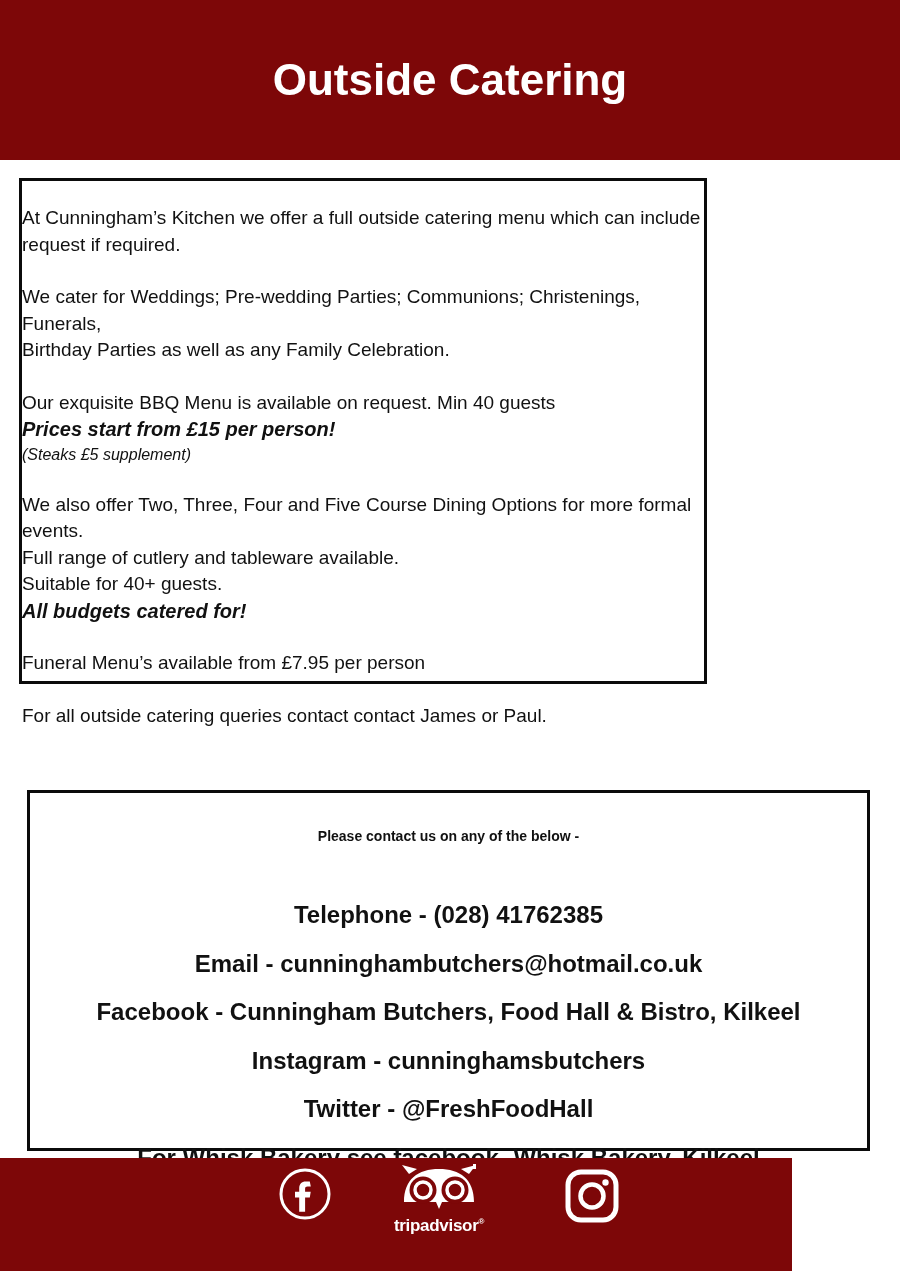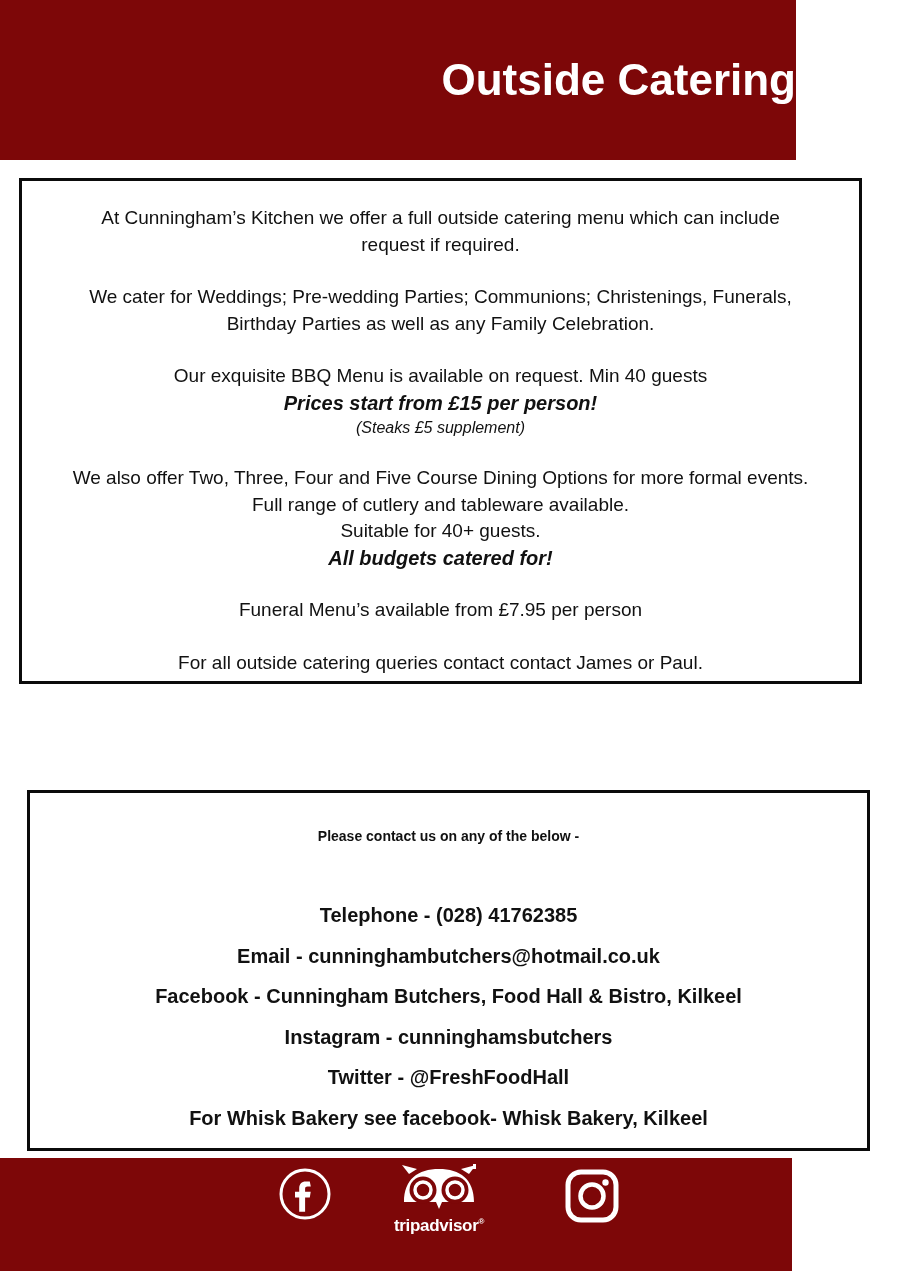--- a/index.html
+++ b/index.html
@@ -10,48 +10,48 @@
   *{box-sizing:border-box;}
   html,body{margin:0;padding:0;}
   body{
     width:900px;height:1271px;background:#ffffff;overflow:hidden;
     font-family:"Liberation Sans","DejaVu Sans",sans-serif;color:var(--ink);
   }
   .page{width:900px;height:1271px;position:relative;}
 
   
   .masthead{
-    width:796px;height:160px;background:var(--brand-red);
-    display:flex;align-items:center;justify-content:flex-end;
+    width:900px;height:160px;background:var(--brand-red);
+    display:flex;align-items:center;justify-content:center;
   }
   .masthead h1{
     margin:0;color:#ffffff;font-size:44px;font-weight:bold;letter-spacing:0px;
   }
 
   
   .info-box{
-    margin:18px 0 0 19px;width:843px;height:506px;
+    margin:18px 0 0 19px;width:688px;height:506px;
     border:3px solid var(--border);background:#ffffff;
-    padding-top:24px;text-align:center;
+    padding-top:24px;text-align:left;
   }
   .info-box .ln{margin:0;font-size:19px;line-height:26.5px;}
   .info-box .para{margin:0 0 26px 0;}
   .bold-italic{font-weight:bold;font-style:italic;font-size:20px !important;}
   .italic-small{font-style:italic;font-size:16px !important;line-height:23px !important;}
 
   
   .contact-box{
     margin:106px 0 0 27px;width:843px;height:361px;
     border:3px solid var(--border);background:#ffffff;
     padding-top:30px;text-align:center;
   }
   .contact-box .heading{
     margin:0 0 48px 0;font-size:14px;font-weight:bold;line-height:26px;
   }
-  .contact-box .cline{margin:4px;font-size:20px;font-weight:bold;line-height:36.5px;}
+  .contact-box .cline{margin:12px;font-size:24px;font-weight:bold;line-height:36.5px;}
 
   
   .footer{
     margin-top:7px;width:792px;height:113px;background:var(--brand-red);
     position:relative;
   }
   .icon{position:absolute;cursor:pointer;}
   .icon-fb{left:278px;top:9px;width:54px;height:54px;}
   .icon-ta{left:393px;top:5px;width:92px;text-align:center;}
   .icon-ig{left:565px;top:11px;width:54px;height:54px;}

